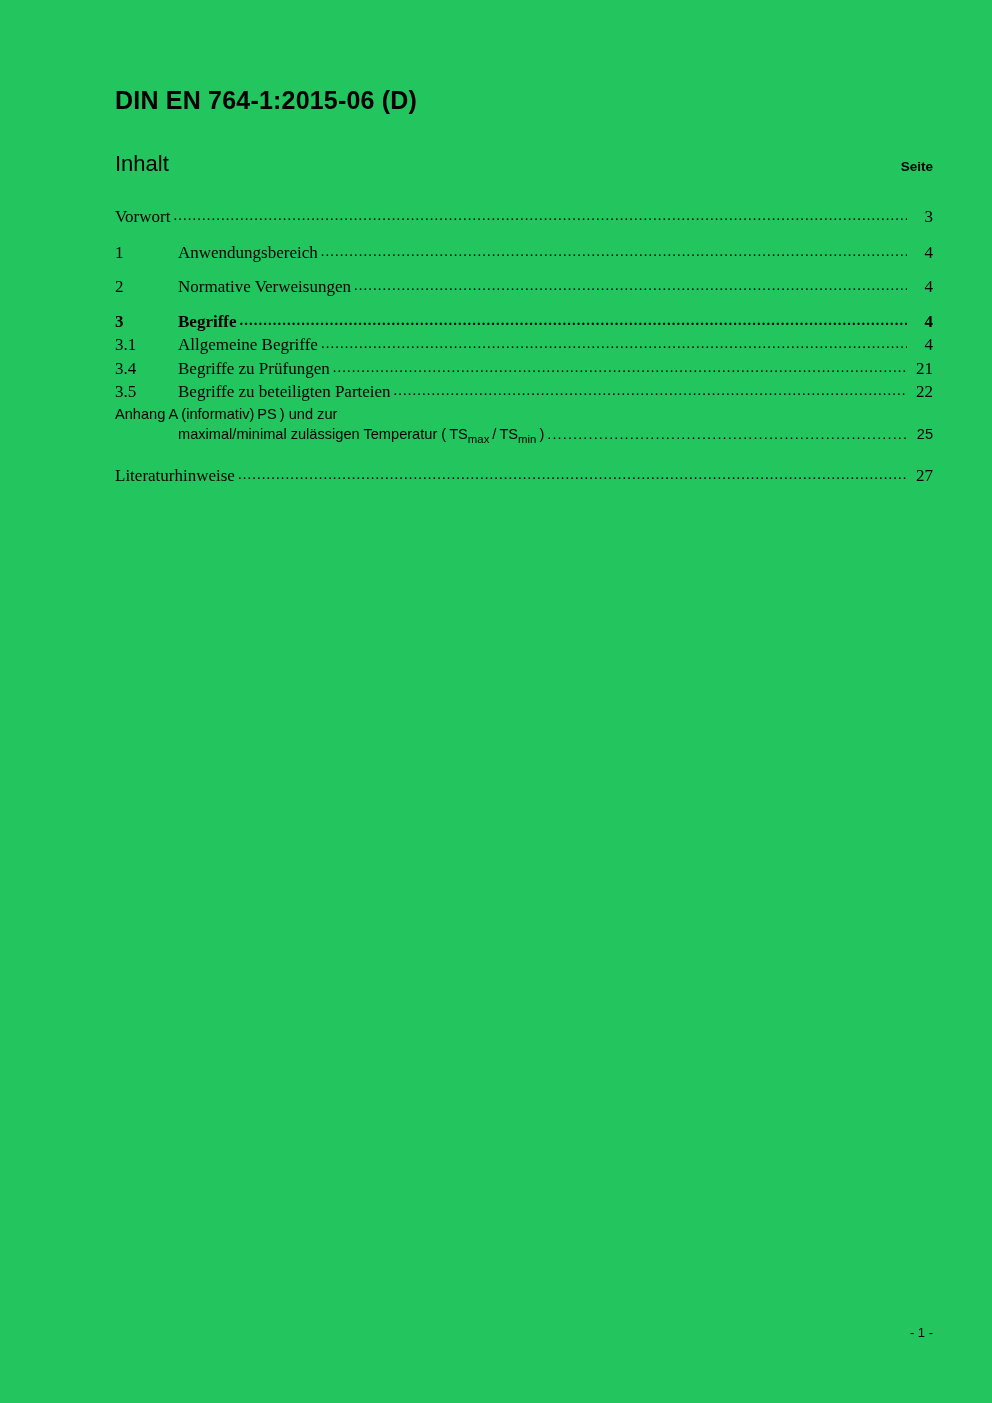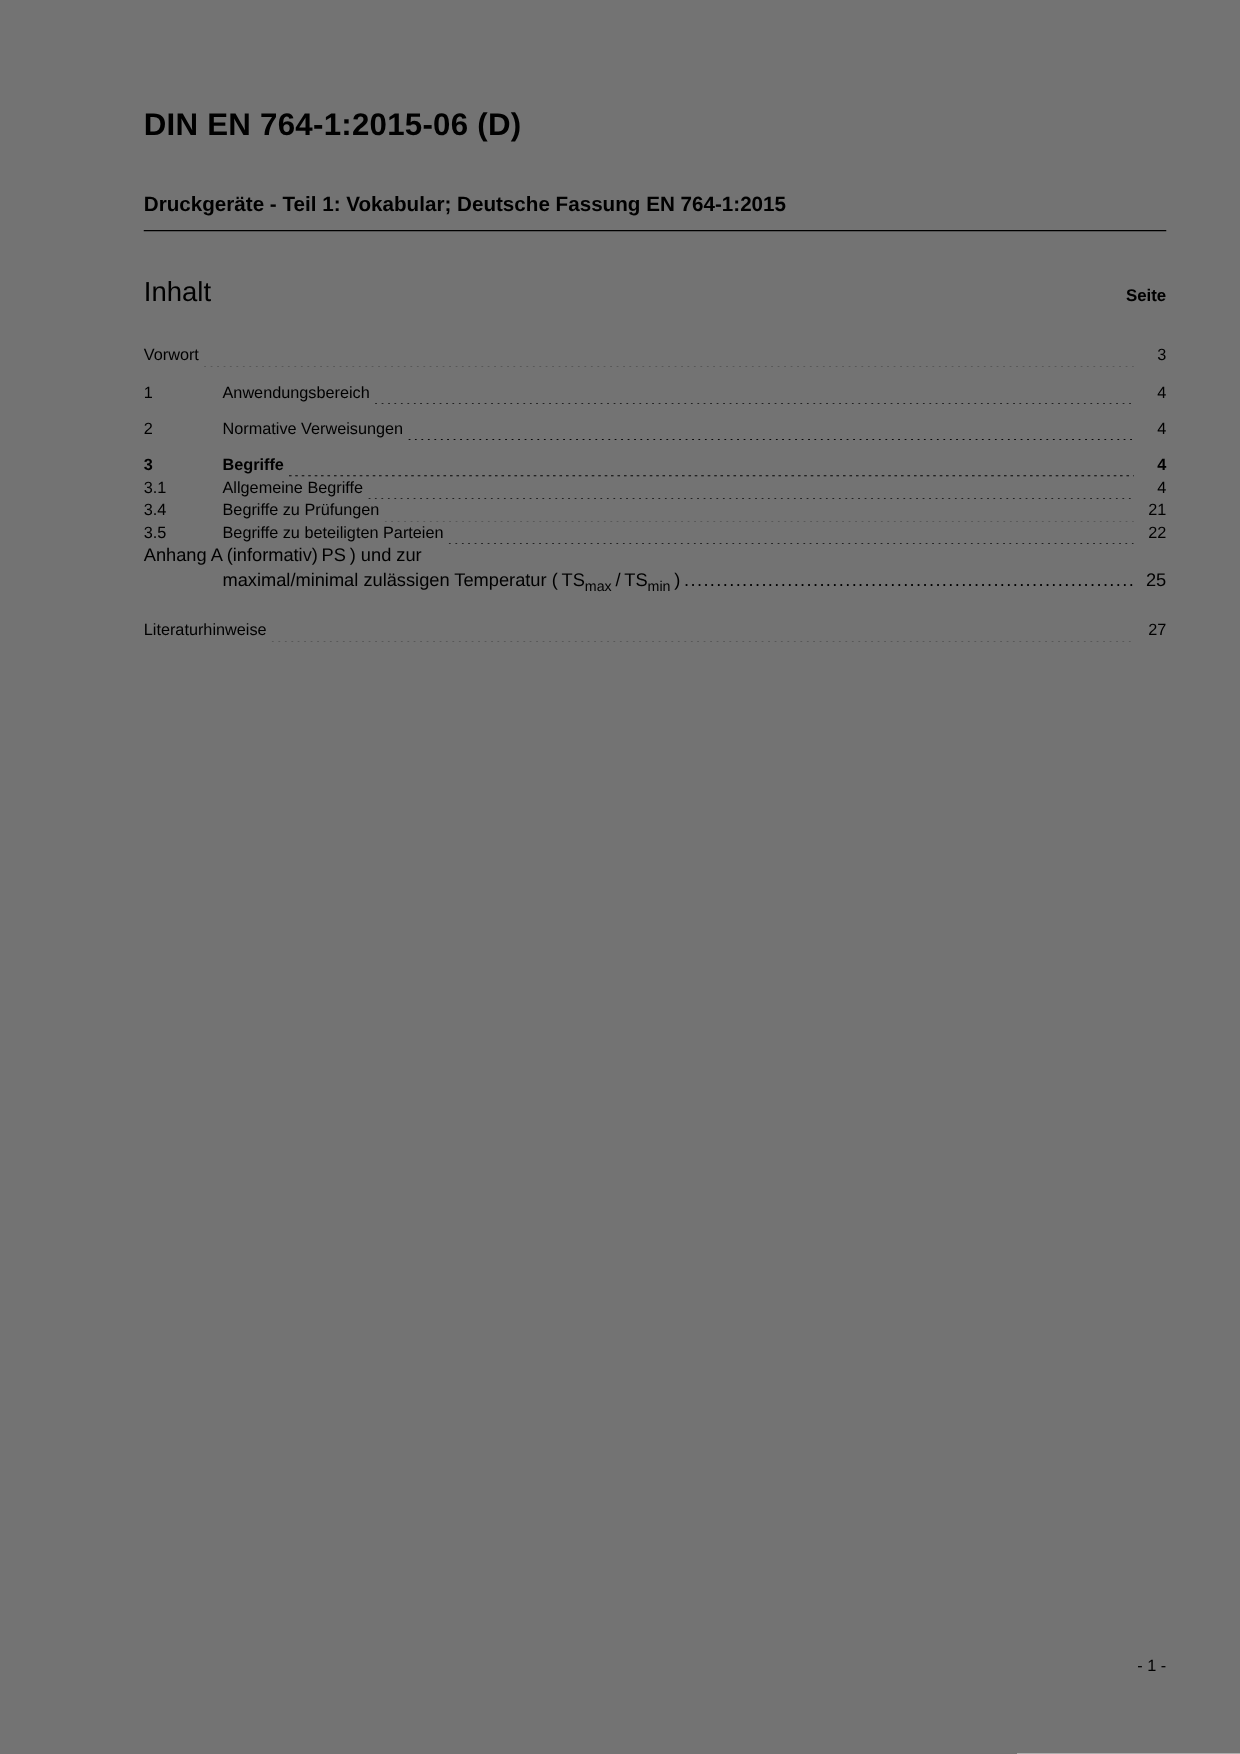--- a/index.html
+++ b/index.html
@@ -9,21 +9,21 @@
   }
   body {
     font-family: "Liberation Sans", sans-serif;
     color: #000000;
   }
   .page {
     position: relative;
     width: 992px;
     height: 1403px;
     margin: 0 auto;
-    background: #737373;
+    background: #22c55e;
     overflow: hidden;
   }
   .content {
     position: absolute;
     left: 115px;
     top: 0;
     width: 818px;
   }
 
   .doc-number {
@@ -57,24 +57,25 @@
     font-size: 13.5px;
     font-weight: bold;
   }
 
   .toc {
     margin-top: 28px;
   }
 
   .toc-row {
     display: flex;
-    align-items: flex-end;
-    font-size: 13px;
+    align-items: flex-start;
+    font-size: 17px;
     line-height: 1.38;
     white-space: nowrap;
+    font-family: Liberation Serif, serif;
   }
   .toc-row.gap-above { margin-top: 12px; }
   .toc-row.gap-above-sm { margin-top: 11px; }
 
   .toc-num {
     flex: 0 0 auto;
     width: 63px;
   }
   .toc-label {
     flex: 0 0 auto;
@@ -137,21 +138,20 @@
   }
 </style>
 </head>
 <body>
 
 <div class="page">
   <div class="content">
 
     <div class="doc-number">DIN EN 764-1:2015-06 (D)</div>
 
-    <div class="doc-title">Druckgeräte - Teil 1: Vokabular; Deutsche Fassung EN 764-1:2015</div>
 
     <div class="toc-head">
       <div class="toc-head-title">Inhalt</div>
       <div class="toc-head-page">Seite</div>
     </div>
 
     <div class="toc">
 
       <div class="toc-row">
         <span class="toc-label">Vorwort</span>

